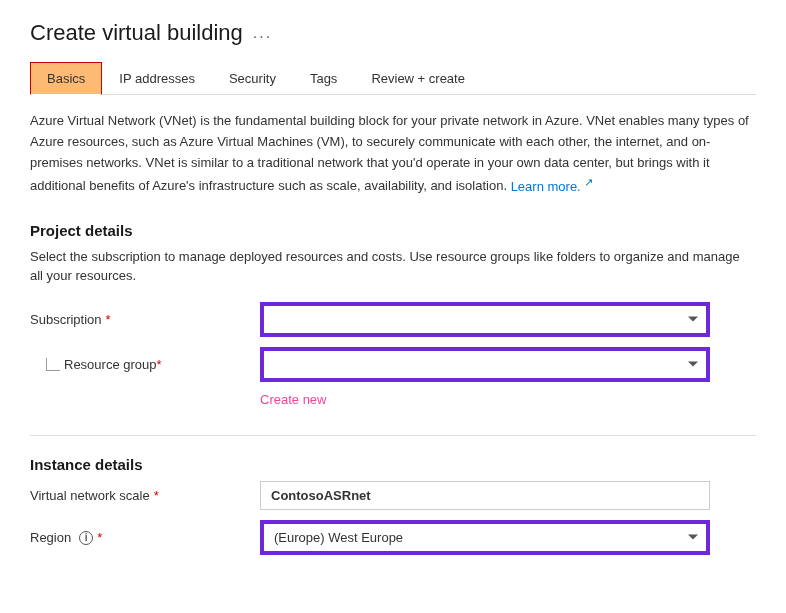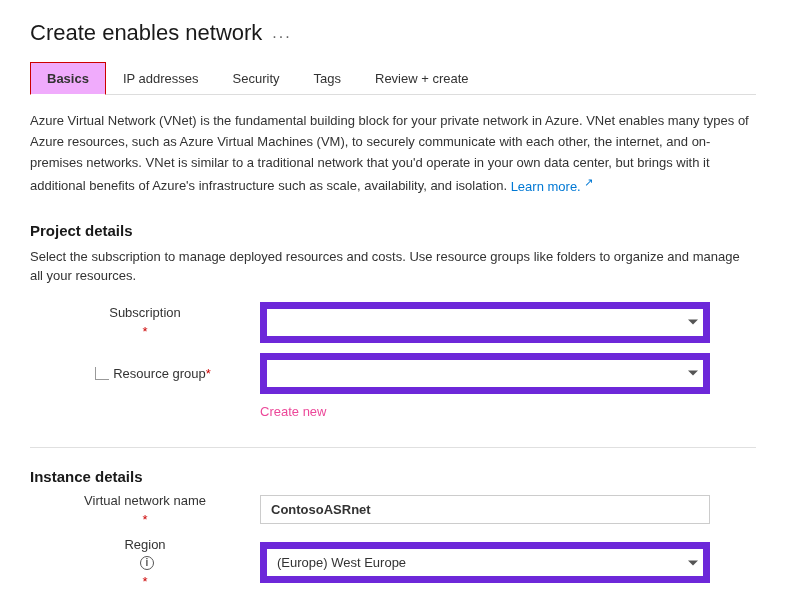--- a/index.html
+++ b/index.html
@@ -50,22 +50,22 @@
       color: #333;
       border: 1px solid transparent;
       margin-bottom: -1px;
       white-space: nowrap;
     }
 
     .tab.active {
       border: 1px solid #c00;
       border-bottom: 1px solid #fff;
       color: #333;
-      font-weight: 700;
-      background: #f0abfc;
+      font-weight: 400;
+      background: #fdba74;
     }
 
     .description-box {
       font-size: 13px;
       line-height: 1.6;
       color: #333;
       margin-bottom: 24px;
       max-width: 720px;
     }
 
@@ -104,38 +104,37 @@
       display: flex;
       align-items: center;
       margin-bottom: 10px;
     }
 
     .form-label {
       font-size: 13px;
       color: #333;
       min-width: 230px;
       display: flex;
-      align-items: center;
+      align-items: flex-end;
       gap: 4px;
-      flex-direction: column;
     }
 
     .required-star {
       color: #c00;
     }
 
     .form-control-wrap {
       flex: 1;
       max-width: 450px;
     }
 
     .dropdown {
       width: 100%;
       padding: 6px 30px 6px 10px;
-      border: 7px solid #6d28d9;
+      border: 4px solid #6d28d9;
       background: #fff;
       font-size: 13px;
       color: #333;
       cursor: pointer;
       appearance: none;
       -webkit-appearance: none;
       position: relative;
     }
 
     .dropdown-wrapper {
@@ -196,21 +195,21 @@
     .divider {
       border: none;
       border-top: 1px solid #e0e0e0;
       margin: 20px 0;
     }
   </style>
 </head>
 <body>
 
 <div class="page-header">
-  <h1 class="page-title">Create enables network</h1>
+  <h1 class="page-title">Create virtual building</h1>
   <button class="ellipsis-btn">...</button>
 </div>
 
 <div class="tabs">
   <div class="tab active">
     <span>Basics</span>
   </div>
   <div class="tab">
     <span>IP addresses</span>
   </div>
@@ -274,21 +273,21 @@
   <a class="create-new-link" href="#">Create new</a>
 </div>
 
 <hr class="divider">
 
 <div class="form-section">
   <div class="section-title">Instance details</div>
 
   <div class="form-row">
     <div class="form-label">
-      <span>Virtual network name</span>
+      <span>Virtual network scale</span>
       <span class="required-star">*</span>
     </div>
     <div class="form-control-wrap">
       <input type="text" class="text-input" value="ContosoASRnet" style="">
     </div>
   </div>
 
   <div class="form-row">
     <div class="form-label">
       <span>Region</span>

